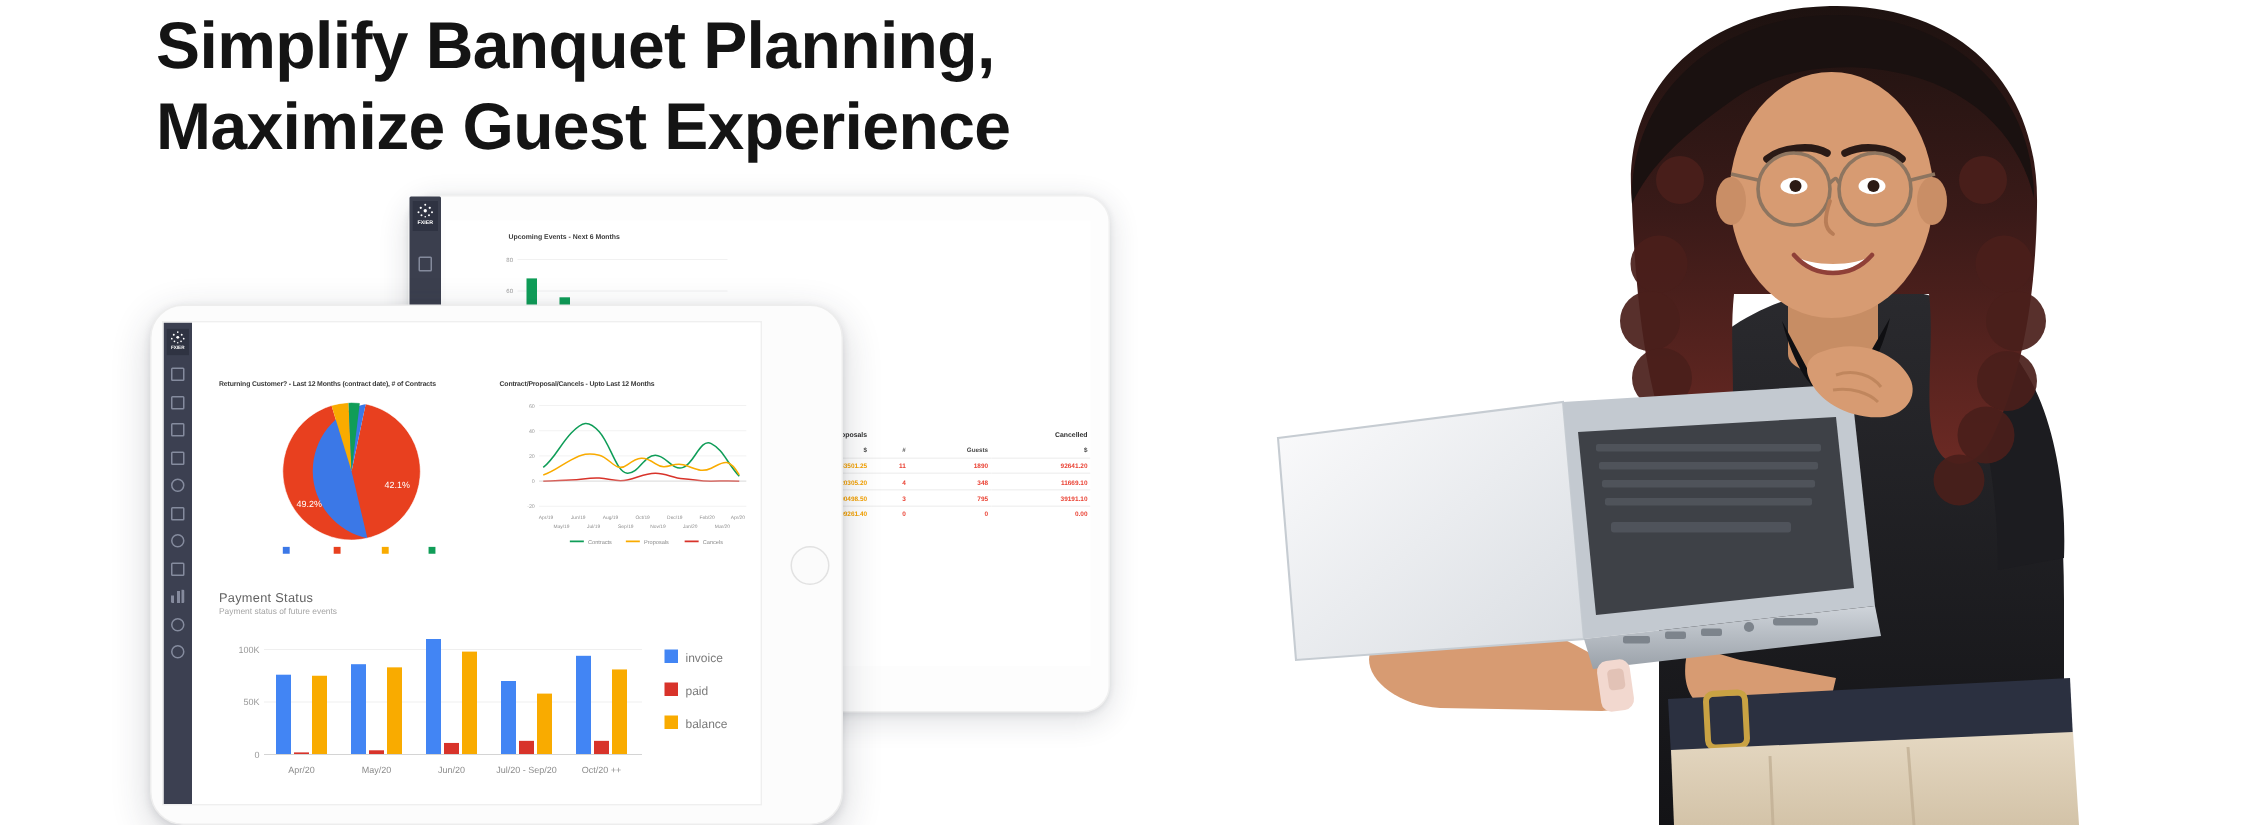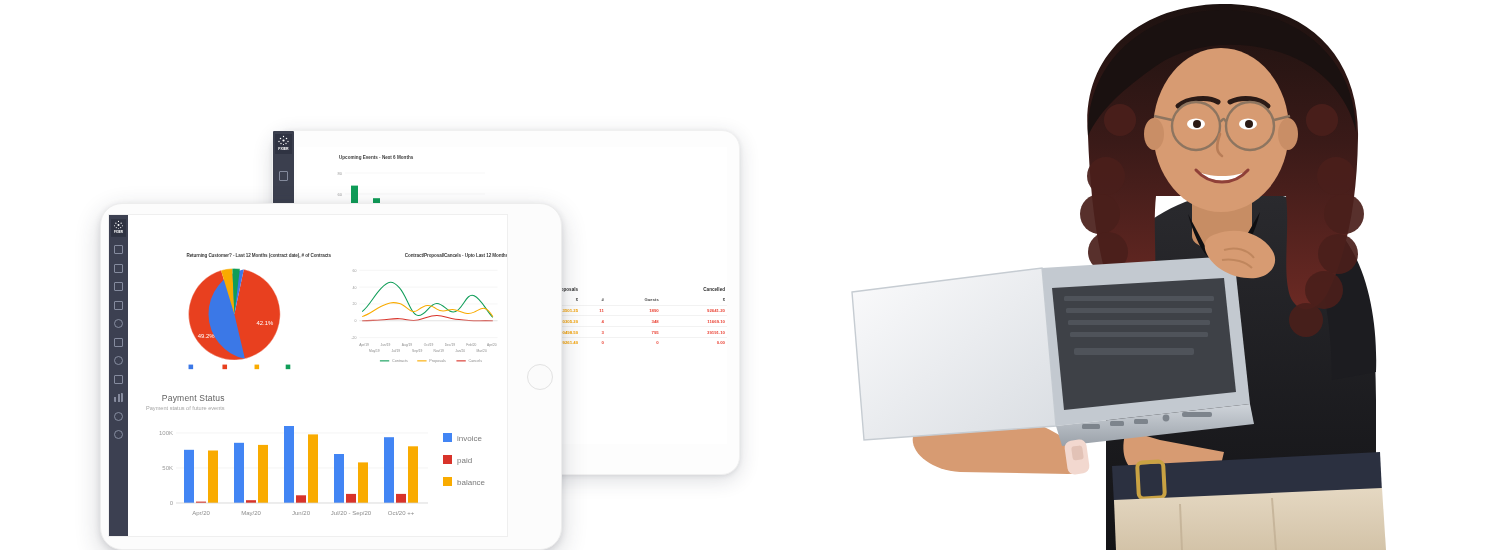--- a/index.html
+++ b/index.html
@@ -80,21 +80,21 @@
     width:9px; height:9px; margin:0 auto 9.5px auto;
     border:1.1px solid #8d93a6; border-radius:1px; opacity:.9;
   }
   .side-ico.round { border-radius:50%; }
   .side-ico.bar { border:none; background:
       linear-gradient(to top,#8d93a6 0 100%) 0 100%/2px 5px no-repeat,
       linear-gradient(to top,#8d93a6 0 100%) 3.5px 100%/2px 8px no-repeat,
       linear-gradient(to top,#8d93a6 0 100%) 7px 100%/2px 9px no-repeat; }
 
   
-  .f-body { position:absolute; left:19px; top:0; right:0; bottom:0; background:#fff;text-align:right; }
+  .f-body { position:absolute; left:19px; top:0; right:0; bottom:0; background:#fff; }
 
   .chart-title {
     font-size:4.6px; font-weight:bold; color:#3b3b3b; line-height:6px;
     letter-spacing:-0.1px;
   }
 
   .pie-wrap { position:absolute; left:18px; top:38px; width:185px; height:135px; }
   .line-wrap { position:absolute; left:205px; top:38px; width:175px; height:135px; }
 
   .pay-head { position:absolute; left:18px; top:178px; }
@@ -118,20 +118,24 @@
   .note { position:absolute; left:28px; top:196px; font-size:3.9px; color:#6b6b6b; }
 
   
   .person { position:absolute; left:820px; top:0; width:680px; height:550px; }
 </style>
 </head>
 <body>
 
 <div id="stage">
 
+  <div class="headline">
+    <span>Simplify Banquet Planning,</span>
+    <span class="l2">Maximize Guest Experience</span>
+  </div>
 
   <div class="devices">
 
     <div class="rear-tab">
       <div class="rear-sidebar">
         <svg class="rear-logo" viewBox="0 0 34 40">
           <rect width="34" height="40" fill="#2f3342"></rect>
           <g fill="#ffffff">
             <circle cx="17" cy="13" r="2.2"></circle>
             <circle cx="11" cy="9" r="1.5"></circle>

